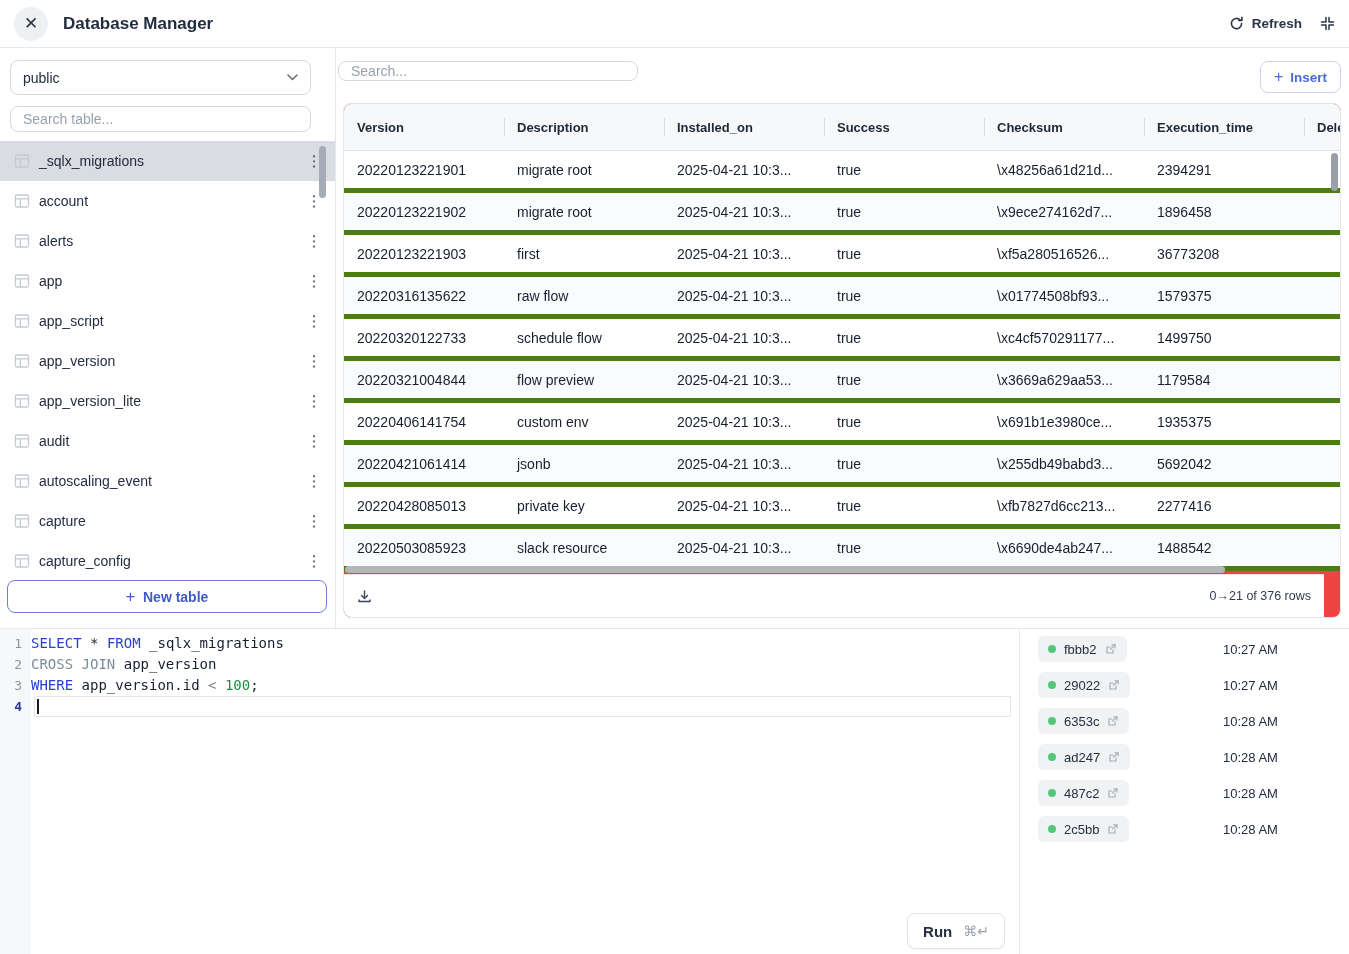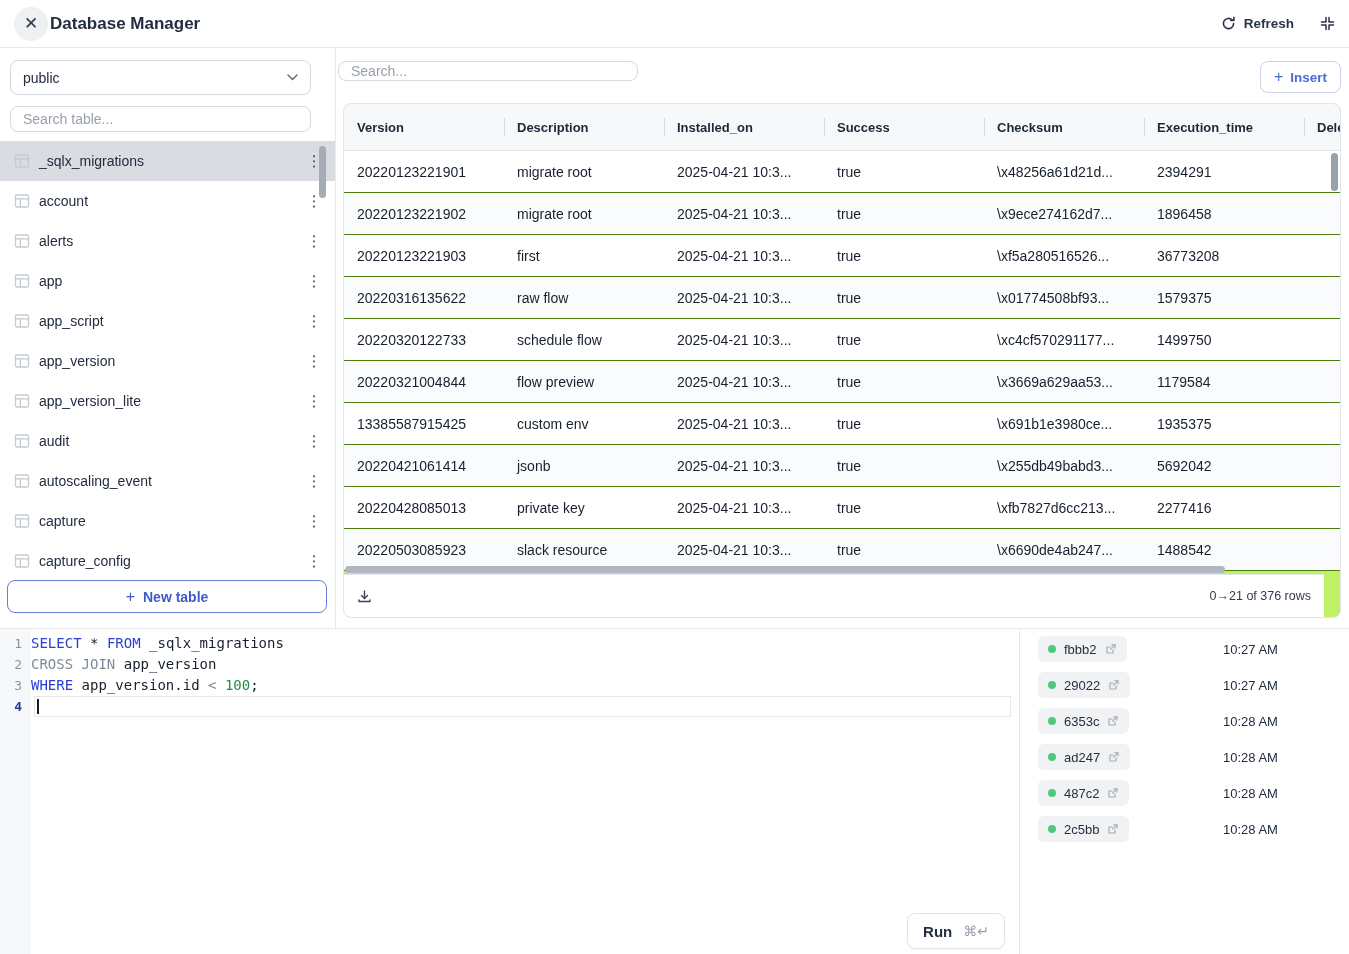--- a/index.html
+++ b/index.html
@@ -1,22 +1,22 @@
 <!DOCTYPE html>
 <html><head>
 <meta charset="utf-8">
 <style>
   * { margin:0; padding:0; box-sizing:border-box; }
   html,body { width:1349px; height:954px; background:#fff; font-family:"Liberation Sans", sans-serif; color:#243041; overflow:hidden; }
 
   
   .topbar { height:48px; display:flex; align-items:center; border-bottom:1px solid #e6e8eb; padding:0 14px; }
   .close-btn { width:34px; height:34px; border-radius:50%; background:#eef0f2; border:none; display:flex; align-items:center; justify-content:center; cursor:pointer; font-size:17px; color:#2f3a4d; line-height:1; }
-  .app-title { font-size:17px; font-weight:bold; margin-left:2px; color:#222d40; }
-  .topbar-right { margin-left:auto; display:flex; align-items:center; gap:26px; }
+  .app-title { font-size:17px; font-weight:bold; margin-left:15px; color:#222d40; }
+  .topbar-right { margin-left:auto; display:flex; align-items:center; gap:18px; }
   .refresh-btn { display:flex; align-items:center; gap:8px; background:none; border:none; cursor:pointer; font-size:13.5px; font-weight:bold; color:#2b3546; font-family:inherit; }
   .icon-btn { background:none; border:none; cursor:pointer; display:flex; align-items:center; }
 
   
   .body { display:flex; height:580px; }
   .sidebar { width:336px; border-right:1px solid #e6e8eb; display:flex; flex-direction:column; position:relative; }
   .main { flex:1; position:relative; overflow:hidden; }
   .bottom { height:326px; border-top:1px solid #e6e8eb; display:flex; }
 
   
@@ -33,26 +33,26 @@
   .new-table-btn { margin:8px 8px 7px 7px; height:33px; border:1px solid #6880d4; border-radius:8px; background:#fff; color:#3f5bc8; font-size:14px; font-weight:bold; display:flex; align-items:center; justify-content:center; gap:8px; cursor:pointer; font-family:inherit; }
   .new-table-btn .plus { font-weight:normal; font-size:16px; }
 
   
   .main-search { position:absolute; left:2px; top:13px; width:300px; height:20px; border:1px solid #d6d9de; border-radius:8px; padding:0 12px; font-size:14px; outline:none; font-family:inherit; color:#222d40; }
   .main-search::placeholder { color:#99a1ac; }
   .insert-btn { position:absolute; right:8px; top:13px; height:32px; padding:0 13px; border:1px solid #ccd3e6; border-radius:8px; background:#fff; color:#4a6cd4; font-size:13.5px; font-weight:bold; display:flex; align-items:center; gap:7px; cursor:pointer; font-family:inherit; }
   .insert-btn .plus { font-weight:normal; font-size:16px; }
 
   
-  .table-card { position:absolute; left:7px; right:8px; top:55px; bottom:10px; border:1px solid #e3e5e9; border-radius:8px; overflow:hidden; background:#bef264; }
+  .table-card { position:absolute; left:7px; right:8px; top:55px; bottom:10px; border:1px solid #e3e5e9; border-radius:8px; overflow:hidden; background:#ef4444; }
   .thead { height:47px; background:#f7f8f9; display:flex; align-items:center; border-bottom:1px solid #e3e5e9; }
   .th { width:160px; flex:0 0 160px; padding-left:13px; font-size:13px; font-weight:bold; color:#1d2737; position:relative; white-space:nowrap; }
   .th + .th::before { content:""; position:absolute; left:0; top:50%; transform:translateY(-50%); width:1px; height:18px; background:#d9dde3; }
   .tbody { position:relative; }
-  .tr { height:42px; display:flex; align-items:center; border-bottom:1px solid #4d7c0f; background:#fff; }
+  .tr { height:42px; display:flex; align-items:center; border-bottom:5px solid #4d7c0f; background:#fff; }
   .tr:nth-child(even) { background:#fafbfc; }
   .td { width:160px; flex:0 0 160px; padding-left:13px; font-size:14px; color:#17202e; white-space:nowrap; overflow:hidden; }
   .h-scrollbar { position:absolute; left:1px; bottom:44px; width:880px; height:7px; border-radius:4px; background:#b2b6be; }
   .v-scrollbar { position:absolute; right:2px; top:49px; width:7px; height:38px; border-radius:4px; background:#9aa0aa; }
   .table-footer { position:absolute; left:0; right:16px; bottom:0; height:43px; border-top:1px solid #e3e5e9; background:#fff; display:flex; align-items:center; padding:0 13px; }
   .rows-info { margin-left:auto; font-size:12.5px; color:#323c4d; }
   .dl-btn { background:none; border:none; cursor:pointer; display:flex; }
 
   
   .editor { flex:1; position:relative; font-family:"DejaVu Sans Mono", monospace; font-size:14px; }
@@ -321,21 +321,21 @@
           <div class="tr">
             <div class="td">20220321004844</div>
             <div class="td">flow preview</div>
             <div class="td">2025-04-21 10:3...</div>
             <div class="td">true</div>
             <div class="td">\x3669a629aa53...</div>
             <div class="td">1179584</div>
             <div class="td"></div>
           </div>
           <div class="tr">
-            <div class="td">13385587915425</div>
+            <div class="td">20220406141754</div>
             <div class="td">custom env</div>
             <div class="td">2025-04-21 10:3...</div>
             <div class="td">true</div>
             <div class="td">\x691b1e3980ce...</div>
             <div class="td">1935375</div>
             <div class="td"></div>
           </div>
           <div class="tr">
             <div class="td">20220421061414</div>
             <div class="td">jsonb</div>

